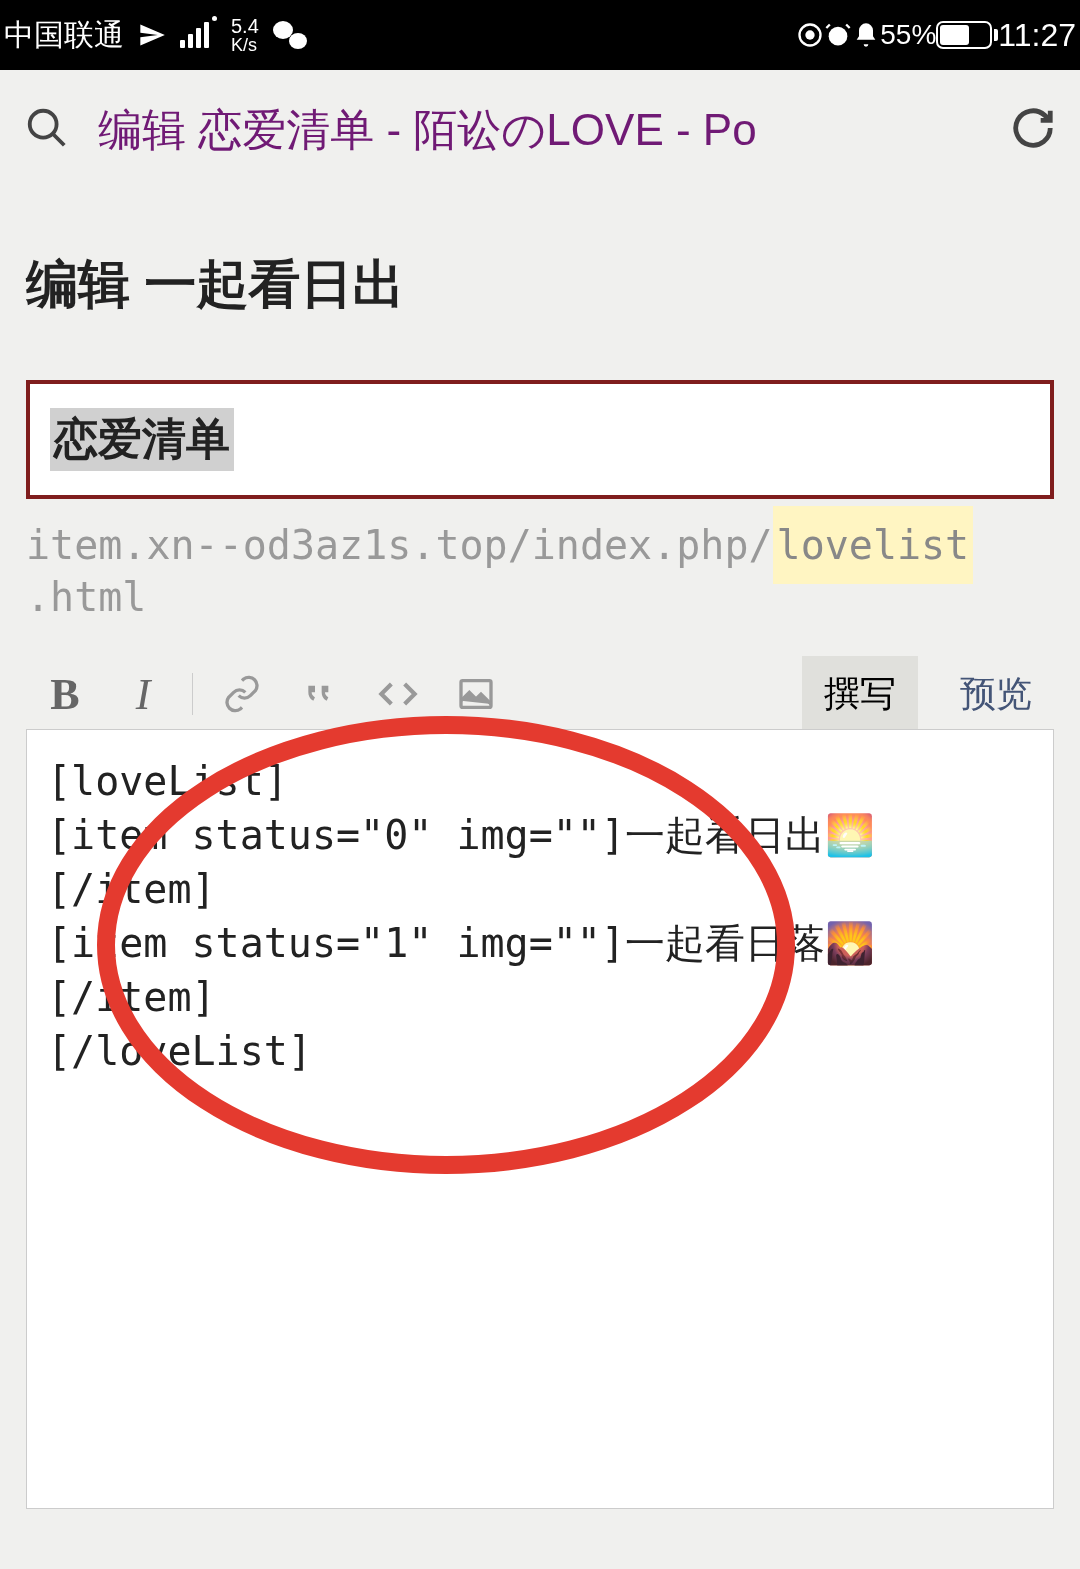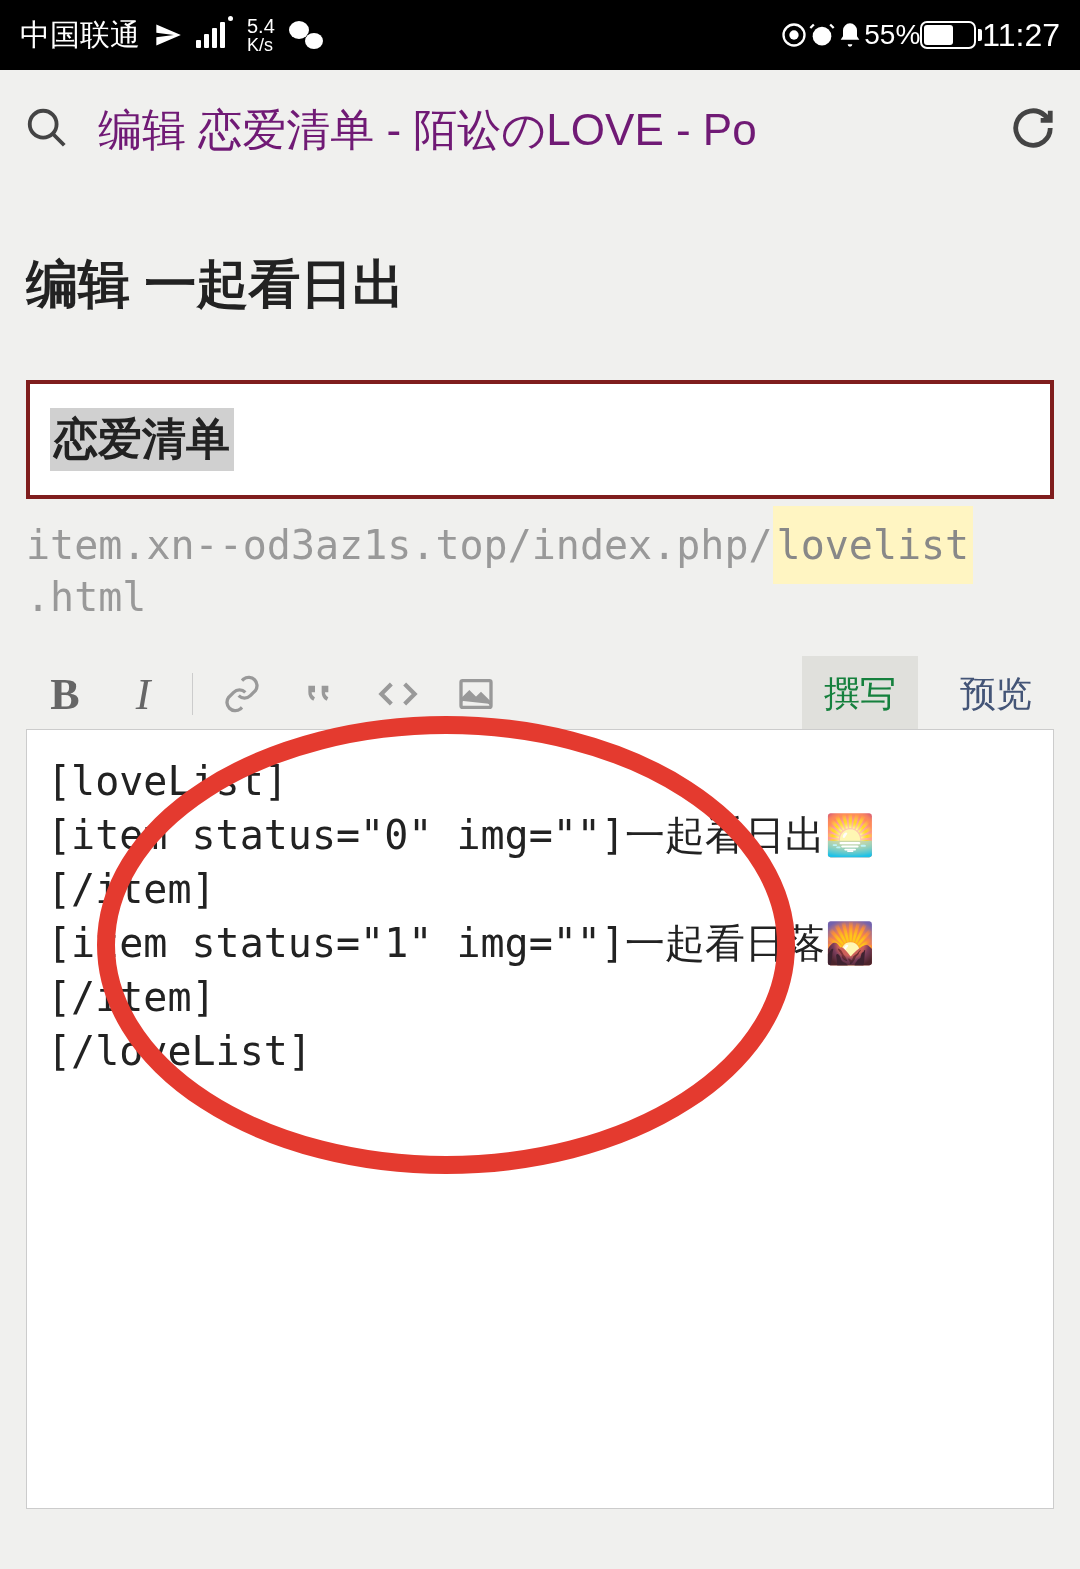--- a/index.html
+++ b/index.html
@@ -10,21 +10,21 @@
       height: 1569px;
       overflow: hidden;
     }
     .status-bar {
       height: 70px;
       background: #000;
       color: #fff;
       display: flex;
       align-items: center;
       justify-content: space-between;
-      padding: 0 20px;
+      padding: 0 4px;
       font-size: 28px;
     }
     .status-left { display: flex; align-items: center; gap: 14px; }
     .status-right { display: flex; align-items: center; gap: 0; }
     .carrier { font-size: 30px; font-weight: 500; }
     .signal-bars { display: flex; align-items: flex-end; gap: 3px; height: 26px; }
     .signal-bars span { width: 5px; background: #fff; border-radius: 1px; }
     .signal-bars span:nth-child(1) { height: 8px; }
     .signal-bars span:nth-child(2) { height: 14px; }
     .signal-bars span:nth-child(3) { height: 20px; }
@@ -111,21 +111,21 @@
       align-items: center;
       color: #888;
       font-size: 40px;
       height: 100%;
     }
     .tool-btn.bold { font-family: Georgia, serif; font-weight: 700; font-size: 44px; color: #666; }
     .tool-btn.italic { font-family: Georgia, serif; font-style: italic; font-size: 44px; color: #666; }
     .tool-divider { width: 1px; height: 42px; background: #ccc; margin: 0 10px; }
     .toolbar-right { margin-left: auto; display: flex; gap: 20px; align-items: center; }
     .tab-btn { padding: 14px 22px; font-size: 36px; color: #457; }
-    .tab-btn.active { background: #e0e0dc; color: #15803d; }
+    .tab-btn.active { background: #e0e0dc; color: #000000; }
 
     .editor-wrap { position: relative; }
     .editor {
       border: 1px solid #ccc;
       background: #fff;
       padding: 24px 20px;
       font-family: "Consolas", "Monaco", monospace;
       font-size: 40px;
       line-height: 1.35;
       color: #222;

